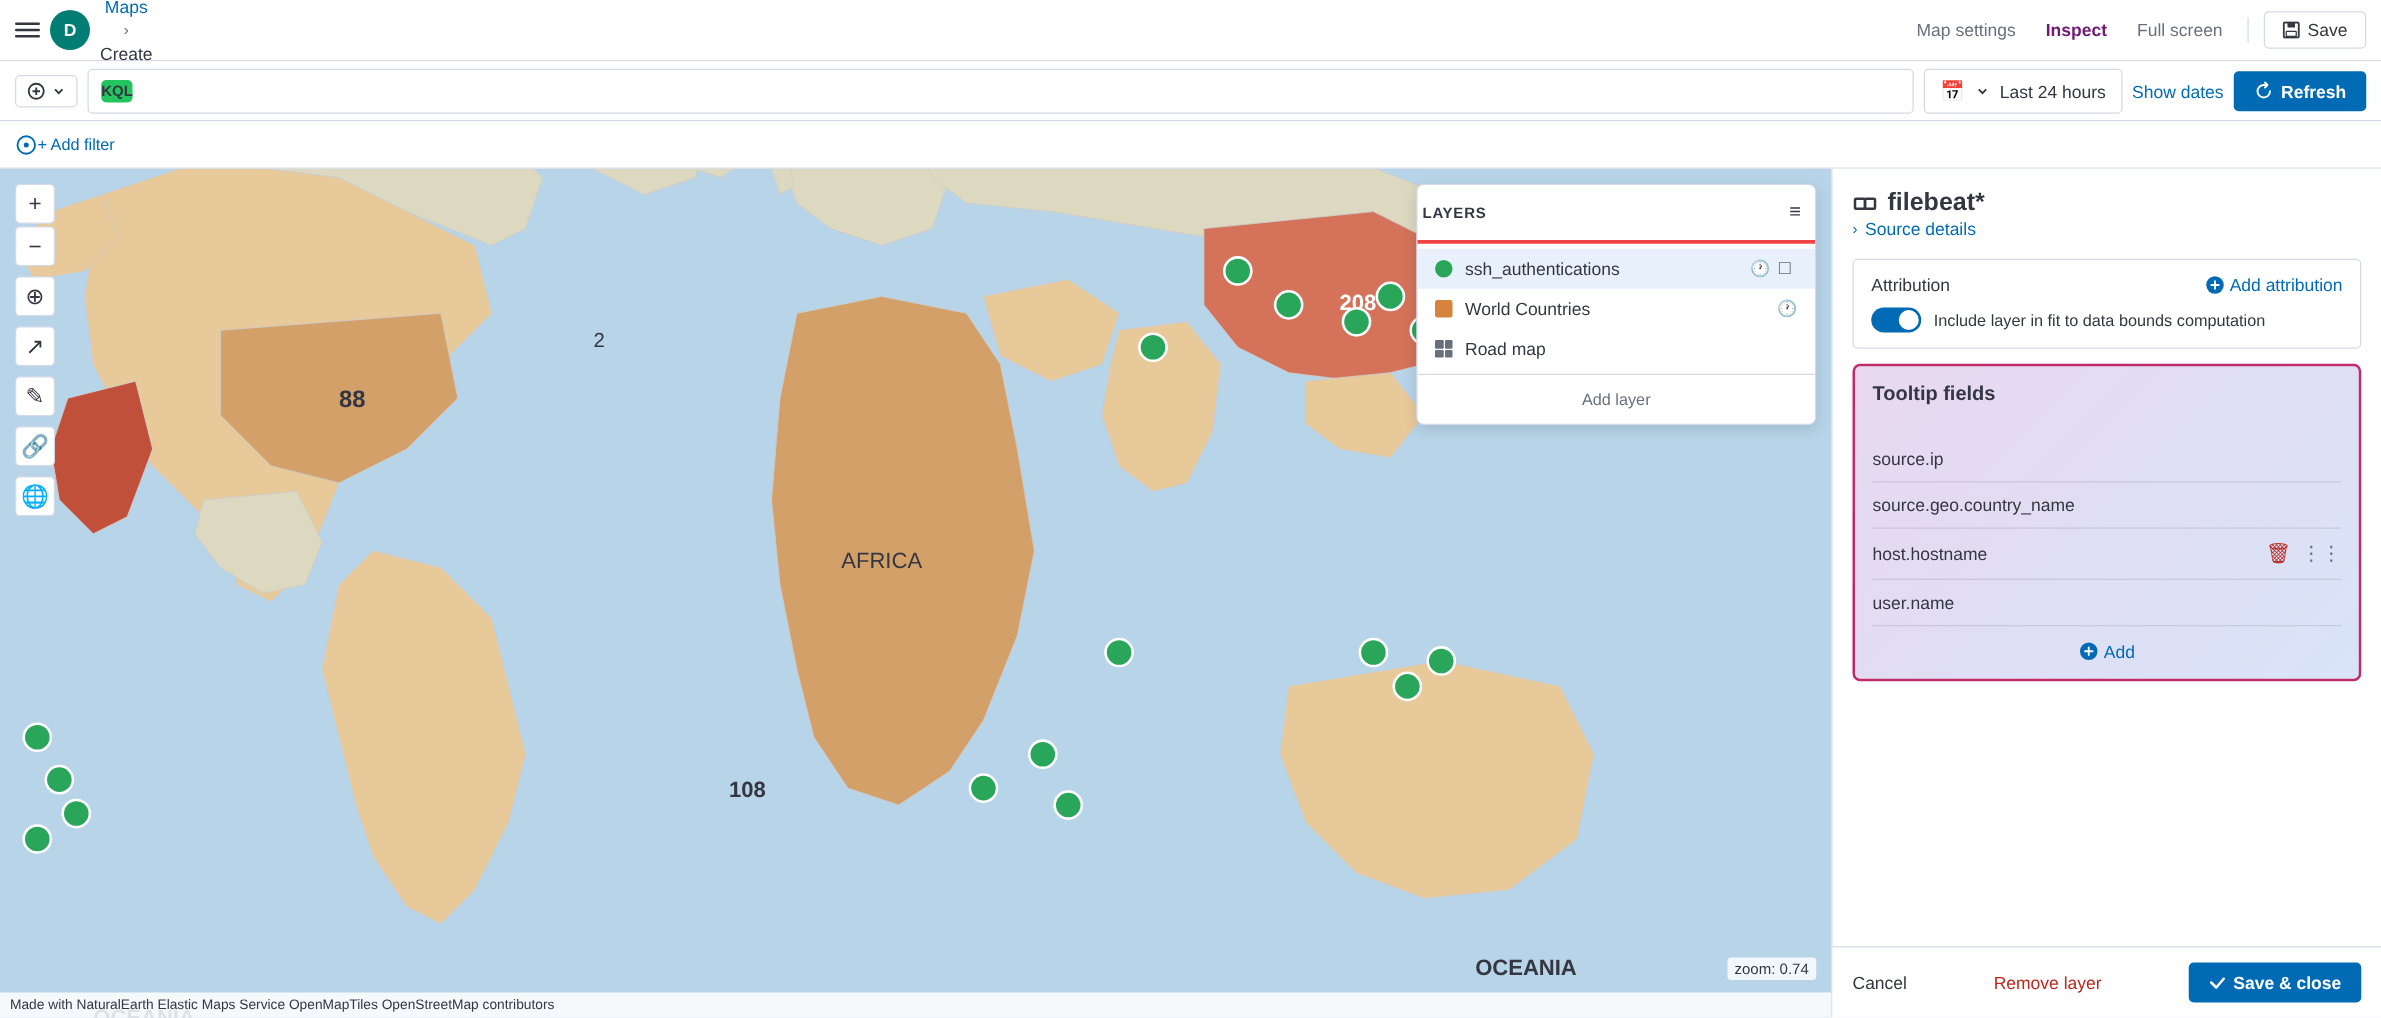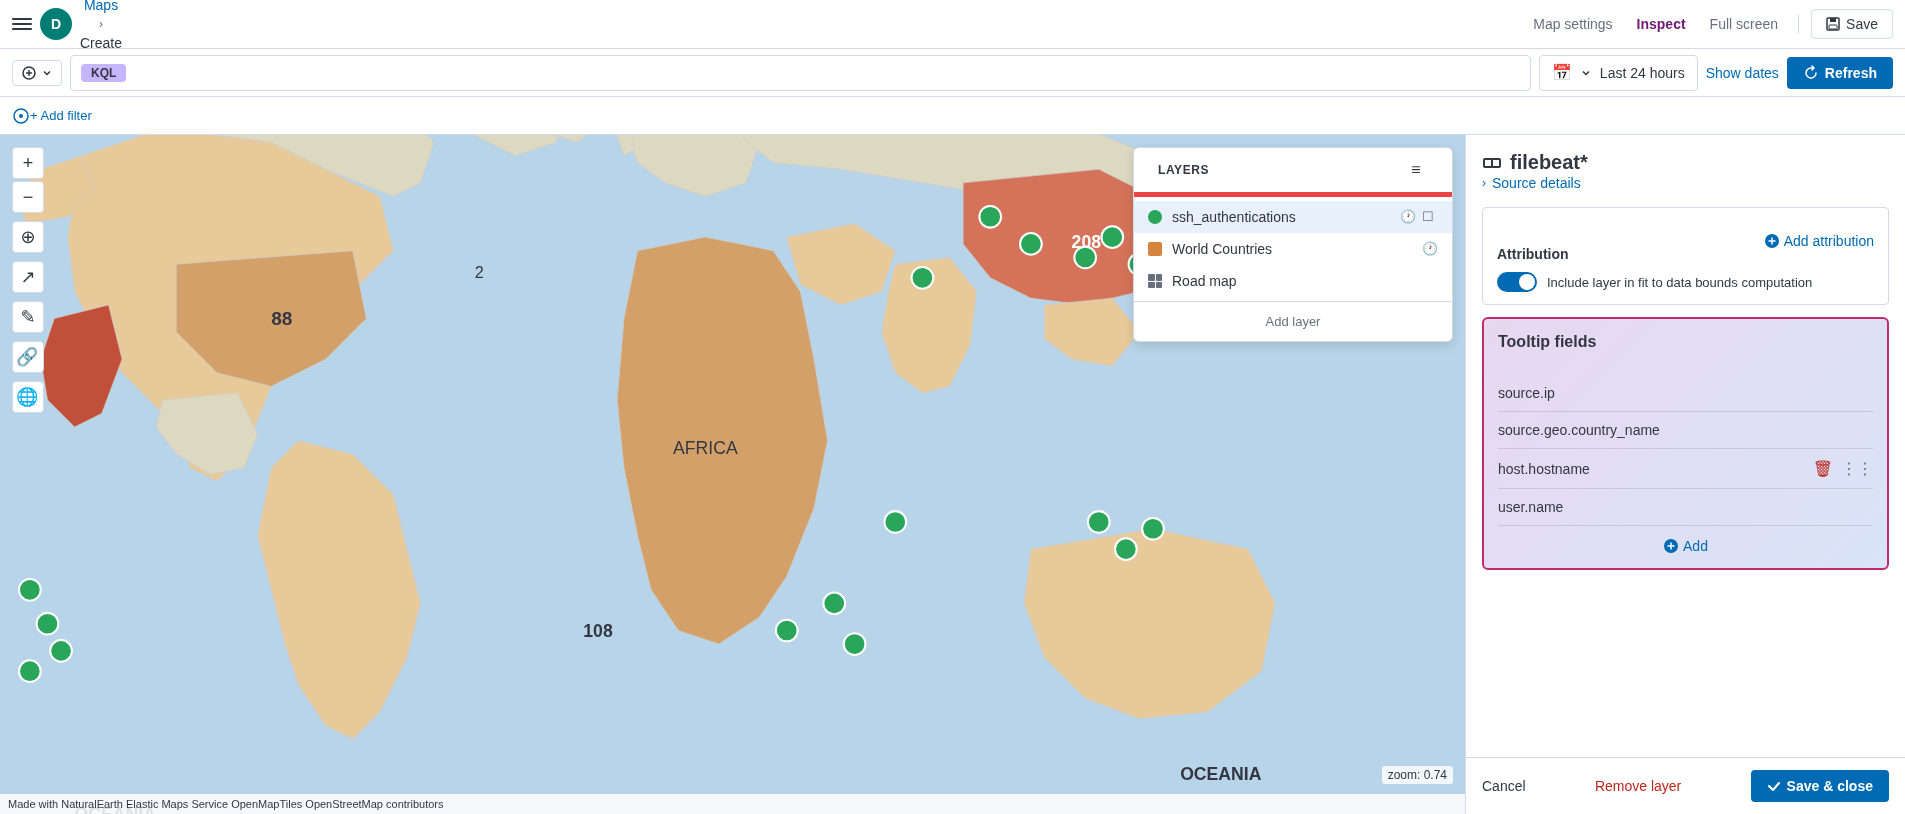--- a/index.html
+++ b/index.html
@@ -25,21 +25,21 @@
 
     
     .search-bar {
       display: flex; align-items: center; height: 48px;
       background: #fff; border-bottom: 1px solid #d3dae6;
       padding: 0 12px; gap: 8px;
     }
     .index-badge { display: flex; align-items: center; gap: 4px; border: 1px solid #d3dae6; border-radius: 4px; padding: 4px 8px; font-size: 13px; color: #343741; cursor: pointer; }
     .search-input-wrap { flex: 1; display: flex; align-items: center; border: 1px solid #d3dae6; border-radius: 4px; height: 36px; padding: 0 10px; background: #fff; }
     .search-input { border: none; outline: none; flex: 1; font-size: 14px; color: #343741; }
-    .kql-badge { background: #c4b5fd; color: #343741; border-radius: 4px; padding: 2px 10px; font-size: 12px; font-weight: 600; cursor: pointer; }
+    .kql-badge { background: #22c55e; color: #343741; border-radius: 4px; padding: 2px 0; font-size: 12px; font-weight: 600; cursor: pointer; }
     .time-picker { display: flex; align-items: center; gap: 8px; border: 1px solid #d3dae6; border-radius: 4px; padding: 0 12px; height: 36px; cursor: pointer; }
     .time-text { font-size: 14px; color: #343741; }
     .show-dates-btn { color: #006bb4; font-size: 14px; cursor: pointer; background: none; border: none; }
     .refresh-btn { display: flex; align-items: center; gap: 6px; background: #006bb4; color: #fff; border: none; border-radius: 4px; padding: 8px 16px; font-size: 14px; cursor: pointer; font-weight: 600; }
 
     
     .filter-bar {
       display: flex; align-items: center; height: 38px;
       background: #fff; border-bottom: 1px solid #d3dae6;
       padding: 0 12px;
@@ -71,21 +71,21 @@
     .map-attribution { position: absolute; bottom: 0; left: 0; right: 0; background: rgba(255,255,255,0.85); padding: 4px 8px; font-size: 11px; color: #343741; display: flex; align-items: center; gap: 4px; }
 
     
     .layers-panel {
       position: absolute; top: 12px; right: 12px;
       width: 320px;
       background: #fff; border: 1px solid #d3dae6; border-radius: 6px;
       box-shadow: 0 4px 12px rgba(0,0,0,0.12);
       z-index: 10;
     }
-    .layers-header { display: flex; align-items: center; justify-content: space-between; padding: 10px 24px; border-bottom: 5px solid #ef4444; }
+    .layers-header { display: flex; align-items: center; justify-content: space-between; padding: 10px 4px; border-bottom: 3px solid #ef4444; }
     .layers-title { font-size: 12px; font-weight: 700; color: #343741; letter-spacing: 0.05em; text-transform: uppercase; }
     .layers-list { padding: 4px 0; }
     .layer-item { display: flex; align-items: center; gap: 10px; padding: 8px 14px; cursor: pointer; }
     .layer-item.active { background: #e8f0fb; }
     .layer-dot { width: 14px; height: 14px; border-radius: 50%; flex-shrink: 0; }
     .layer-dot.green { background: #29a65a; }
     .layer-square { width: 14px; height: 14px; border-radius: 2px; flex-shrink: 0; background: #d4843c; }
     .layer-grid { width: 14px; height: 14px; flex-shrink: 0; display: grid; grid-template-columns: 1fr 1fr; gap: 1px; }
     .layer-grid span { background: #69707d; border-radius: 1px; }
     .layer-name { font-size: 14px; color: #343741; flex: 1; }
@@ -95,21 +95,21 @@
     .add-layer-btn { background: none; border: none; color: #69707d; font-size: 13px; cursor: pointer; width: 100%; text-align: center; padding: 4px; }
     .layer-title-row { display: flex; align-items: center; gap: 8px; margin-bottom: 1px; }
     .layer-title { font-size: 20px; font-weight: 700; color: #343741; }
     .source-details-row { display: flex; align-items: center; gap: 6px; margin-bottom: 16px; cursor: pointer; }
     .chevron-right { font-size: 12px; color: #006bb4; }
     .source-label { font-size: 14px; color: #006bb4; }
 
     
     .attribution-section { border: 1px solid #d3dae6; border-radius: 4px; padding: 12px 14px; margin-bottom: 12px; }
     .attribution-row { display: flex; align-items: center; justify-content: space-between; margin-bottom: 10px; }
-    .attribution-label { font-size: 14px; color: #343741; font-weight: 700; margin-top: 26px; }
+    .attribution-label { font-size: 14px; color: #343741; font-weight: 400; }
     .add-attribution-btn { display: flex; align-items: center; gap: 4px; color: #006bb4; font-size: 14px; cursor: pointer; background: none; border: none; }
     .toggle-row { display: flex; align-items: center; gap: 10px; }
     .toggle { width: 40px; height: 20px; background: #006bb4; border-radius: 10px; position: relative; cursor: pointer; }
     .toggle::after { content: ''; position: absolute; top: 2px; right: 2px; width: 16px; height: 16px; background: #fff; border-radius: 50%; }
     .toggle-label { font-size: 13px; color: #343741; }
 
     
     .tooltip-section {
       border: 2px solid #c02b6c; border-radius: 6px;
       background: linear-gradient(135deg, #e8d8f0 0%, #d8e4f8 100%);

